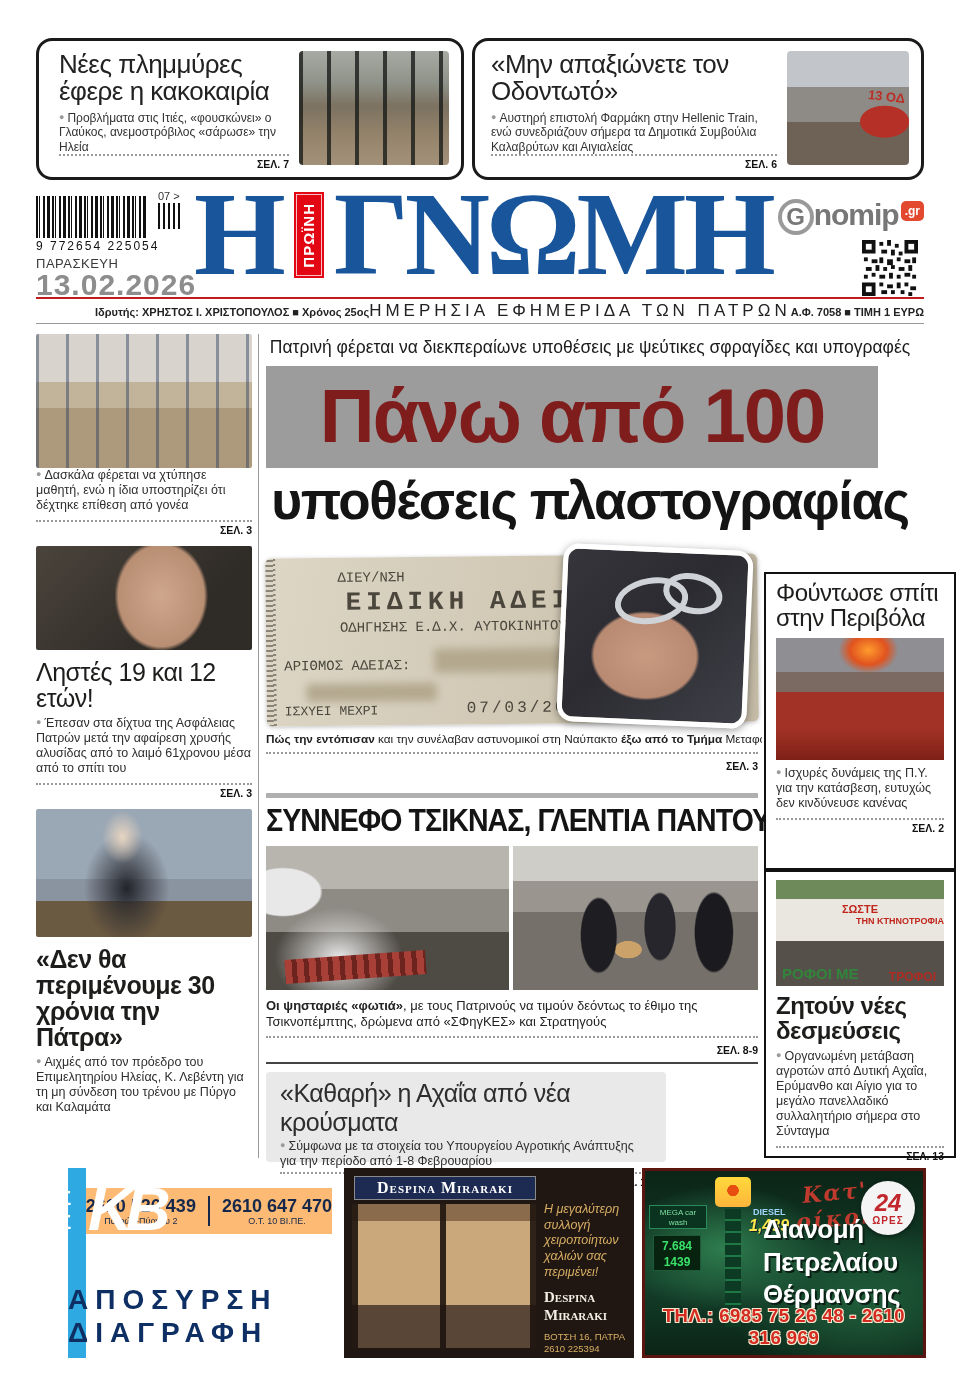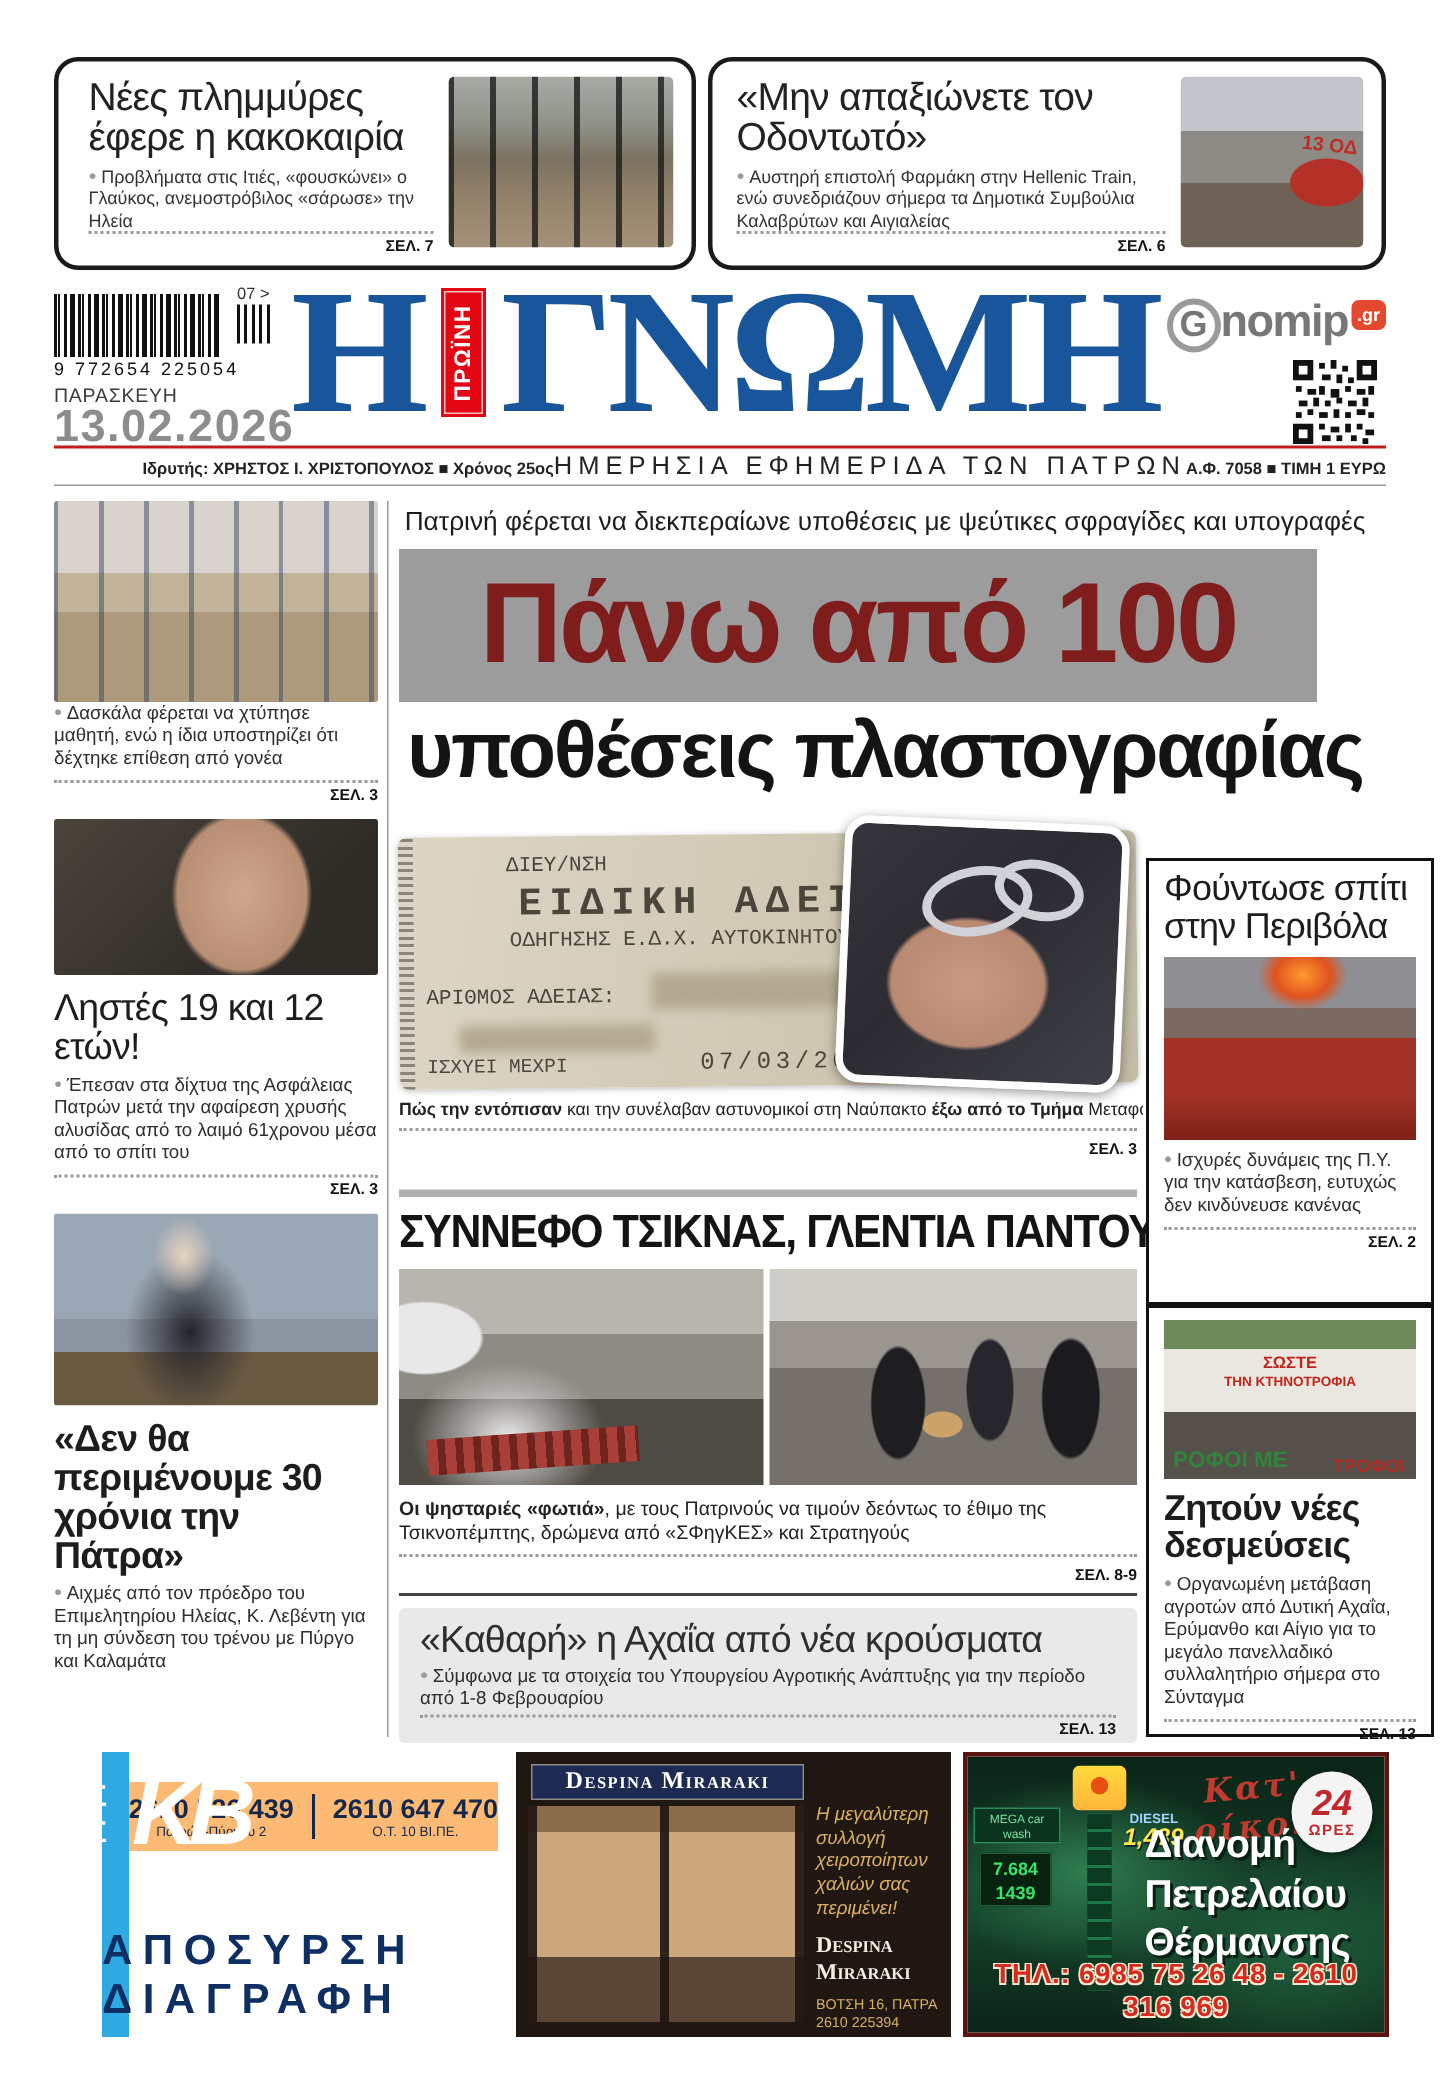--- a/index.html
+++ b/index.html
@@ -126,39 +126,39 @@
   #tsk2 { left:513px; width:245px;
     background:radial-gradient(30px 62px at 35% 62%, #1d1d22 0 58%, rgba(0,0,0,0) 62%),
       radial-gradient(26px 56px at 60% 56%, #26262c 0 58%, rgba(0,0,0,0) 62%),
       radial-gradient(32px 66px at 82% 60%, #1a1a1f 0 58%, rgba(0,0,0,0) 62%),
       radial-gradient(22px 14px at 47% 72%, #caa26a 0 60%, rgba(0,0,0,0) 64%),
       linear-gradient(180deg,#cfcdc8 0 24%, #9a958e 24% 46%, #757069 46% 100%); }
   #cap2 { position:absolute; left:266px; top:998px; width:492px; font-size:13px; color:#222; line-height:1.25; }
   #cap2sep { position:absolute; left:266px; top:1036px; width:492px; border-bottom:2px dotted #999; }
   #cap2pg { position:absolute; left:266px; top:1042px; width:492px; }
   #rule2 { position:absolute; left:266px; top:1062px; width:492px; height:2px; background:#444; }
-  #achaia { position:absolute; left:266px; top:1072px; width:492px; height:90px; background:#e9e9e9;
+  #achaia { position:absolute; left:266px; top:1072px; width:400px; height:90px; background:#e9e9e9;
     border-radius:4px; padding:7px 14px 20px; }
   #achaia h2 { font-size:25px; font-weight:400; color:#2e2e2e; letter-spacing:-0.5px; }
   #achaia .btxt { font-size:12.5px; margin-top:2px; }
   #achaia .sep2 { margin:3px 0 1px; }
 
   
   .rbox { position:absolute; left:764px; width:192px; border:2px solid #111; background:#fff; padding:6px 10px; }
   #rb1 { top:572px; height:298px; }
   #rb2 { top:870px; height:288px; padding-top:8px; }
   .rtitle { font-size:24px; color:#1d1d1b; line-height:1.06; letter-spacing:-0.5px; }
   .ph-fire { width:100%; height:122px; margin:7px 0 6px;
     background:radial-gradient(46px 36px at 55% 10%, #ff9b2d 0%, #e0531f 40%, rgba(0,0,0,0) 65%),
       linear-gradient(180deg,#8e8e93 0 28%, #7a6a62 28% 44%, #a33226 44% 74%, #7e2017 100%); }
   .ph-protest { width:100%; height:106px; margin-bottom:7px; position:relative; overflow:hidden;
     background:linear-gradient(180deg,#6f8a5a 0 18%, #e9e7df 18% 58%, #55504a 58% 100%); }
   .bann1 { position:absolute; left:0; right:0; top:22%; text-align:center; color:#c0251c;
     font-weight:bold; font-size:11px; line-height:1.15; }
-  .bann1 .s2 { font-size:9px; display:block; }
+  .bann1 .s2 { font-size:9px; display:block;text-align:right; }
   .banng { position:absolute; left:6px; bottom:4px; color:#2e8b3a; font-weight:bold; font-size:15px; opacity:.9; }
   .bannr { position:absolute; right:8px; bottom:2px; color:#c0251c; font-weight:bold; font-size:12px; opacity:.85; }
 
   
   #ad1 { position:absolute; left:36px; top:1168px; width:296px; height:190px; display:flex; flex-direction:row;padding-left:32px; }
   .ad1-top { flex:1; background:#2fa9e1; position:relative; }
   .kb { position:absolute; left:20px; top:10px; color:#fff; font-size:62px; font-weight:bold;
     font-style:italic; letter-spacing:-7px; line-height:1; }
   .ad1-name { position:absolute; right:14px; top:18px; text-align:right; color:#fff; font-weight:bold;
     font-size:20px; line-height:1.2; letter-spacing:.5px; }

